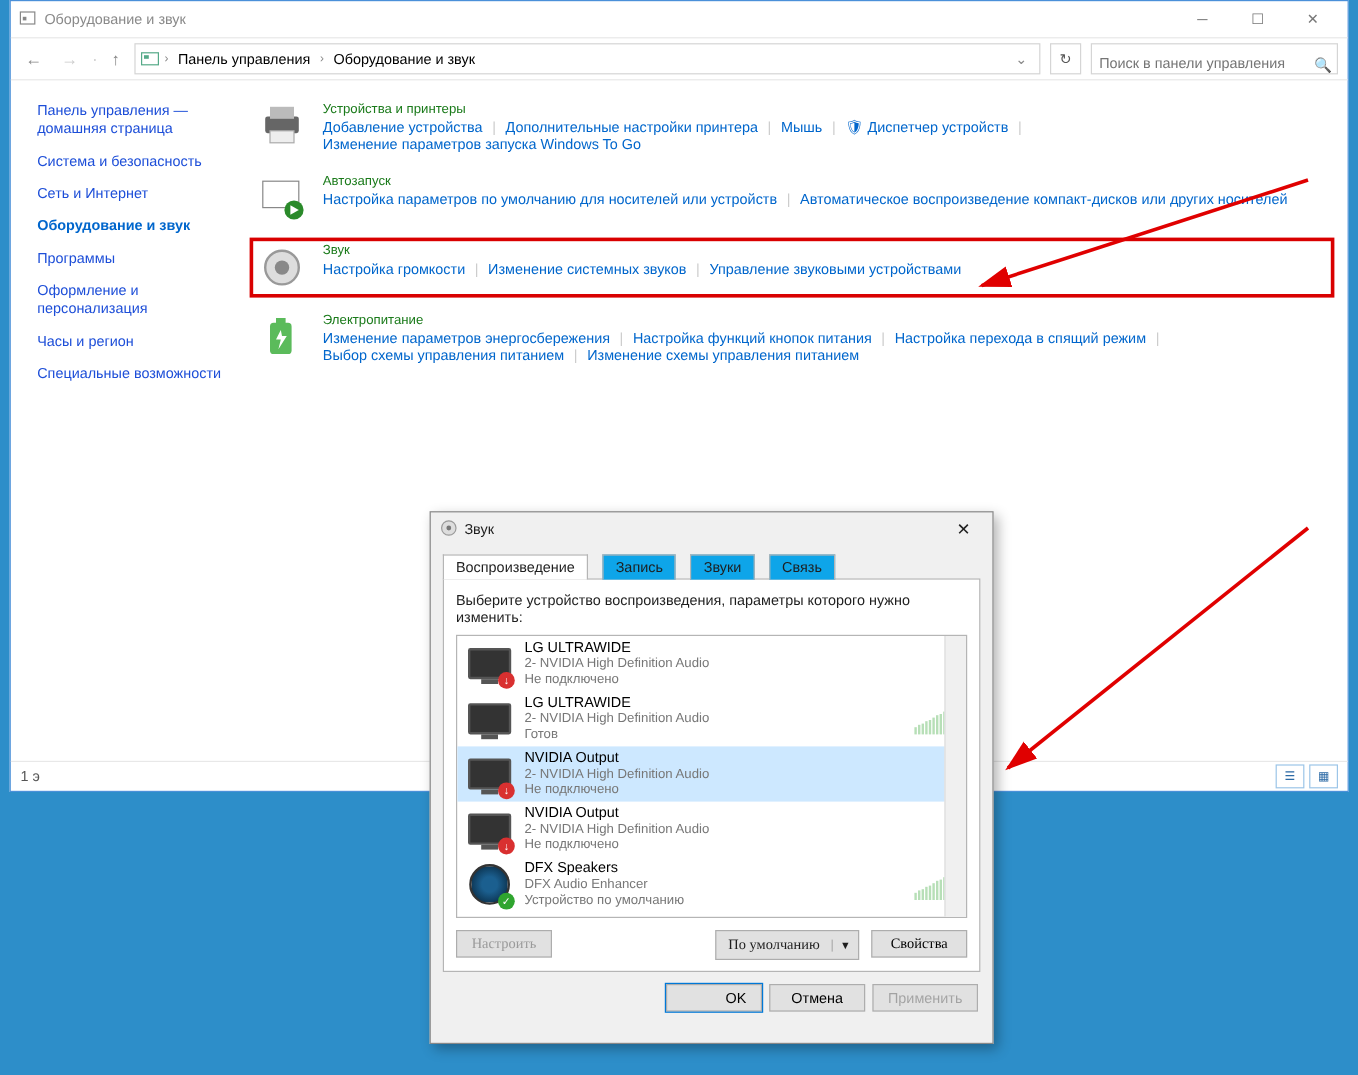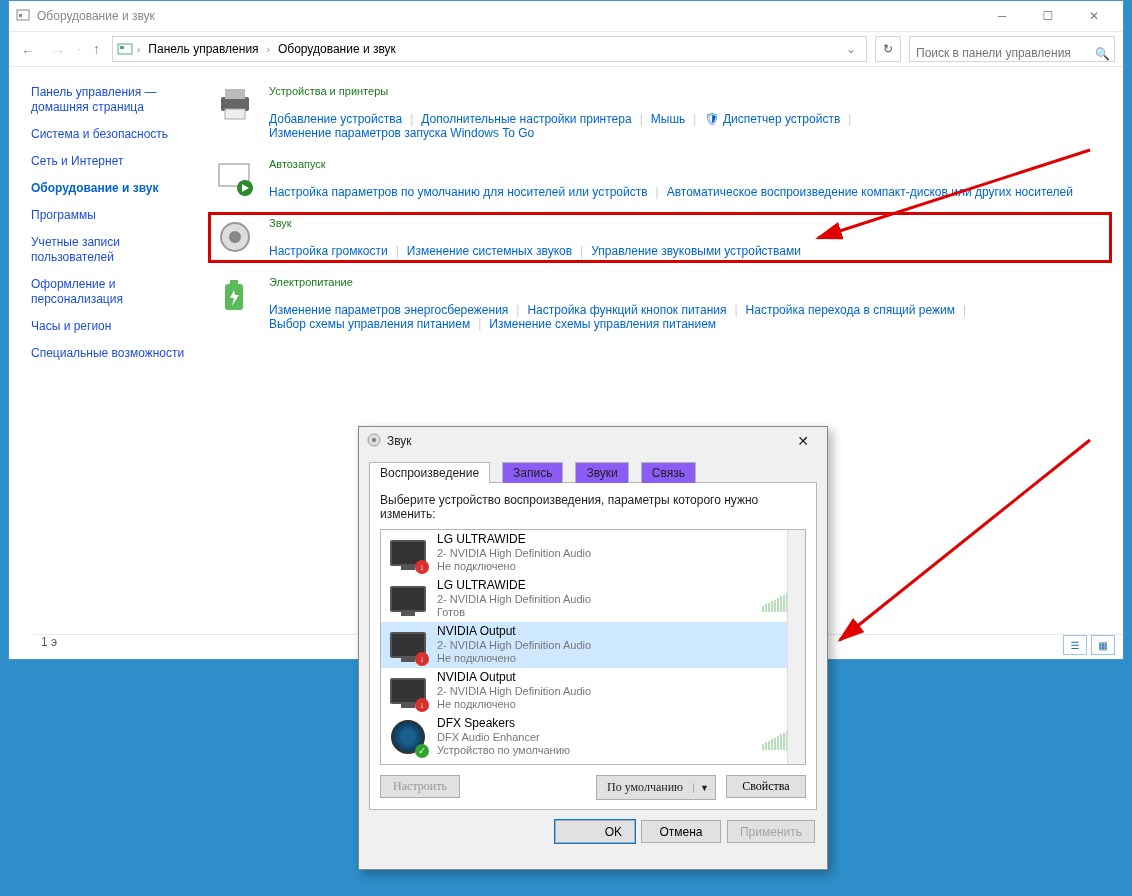--- a/index.html
+++ b/index.html
@@ -25,33 +25,33 @@
   .searchbox .sicon{color:#888;}
   .body{display:flex;height:calc(100% - 30px - 34px - 24px);}
   .sidebar{width:188px;padding:18px 0 0 22px;box-sizing:border-box;}
   .sidebar a{display:block;color:#1d4ed8;text-decoration:none;font-size:12px;margin-bottom:12px;line-height:1.25;}
   .sidebar a.current{font-weight:600;color:#0066cc;}
   .content{flex:1;padding:14px 12px;}
   .category{display:flex;gap:14px;margin-bottom:10px;padding:4px 6px;}
   .category.highlight{outline:3px solid #d90000;outline-offset:-2px;}
   .cat-icon{width:40px;height:40px;flex:none;display:flex;align-items:center;justify-content:center;}
   .cat-body h2{margin:0 0 2px 0;font-size:11px;font-weight:400;color:#1a7a1a;font-family:"Segoe UI Light","Segoe UI",sans-serif;}
-  .cat-links{display:flex;flex-wrap:wrap;gap:0;align-items:center;margin-top:15px;}
+  .cat-links{display:flex;flex-wrap:wrap;gap:0;align-items:center;}
   .cat-links a{color:#0066cc;text-decoration:none;font-size:12px;}
   .cat-links .div{color:#ccc;margin:0 8px;}
-  .statusbar{position:absolute;bottom:0;left:0;right:0;height:24px;border-top:1px solid #e8e8e8;display:flex;align-items:flex-start;padding:0 8px;font-size:12px;color:#555;margin-left:24px;}
+  .statusbar{position:absolute;bottom:0;left:0;right:0;height:24px;border-top:1px solid #e8e8e8;display:flex;align-items:center;padding:0 8px;font-size:12px;color:#555;}
   .statusbar .viewbtns{margin-left:auto;display:flex;gap:4px;}
   .viewbtns .vb{width:22px;height:18px;border:1px solid #9cc5e8;display:flex;align-items:center;justify-content:center;font-size:10px;color:#2c6aa6;}
   
   .sound{position:absolute;left:358px;top:426px;width:470px;height:444px;background:#f0f0f0;border:1px solid #888;box-shadow:4px 4px 10px rgba(0,0,0,.3);box-sizing:border-box;}
   .sound .dlg-title{height:28px;display:flex;align-items:center;padding:0 8px;}
   .sound .dlg-title .t{margin-left:6px;font-size:12px;}
   .sound .dlg-title .close{margin-left:auto;width:32px;height:22px;display:flex;align-items:center;justify-content:center;font-size:14px;}
   .tabstrip{display:flex;padding:6px 10px 0 10px;gap:12px;}
-  .tab{padding:3px 10px;font-size:12px;border:1px solid #b5b5b5;border-bottom:none;background:#8b5cf6;position:relative;top:1px;}
+  .tab{padding:3px 10px;font-size:12px;border:1px solid #b5b5b5;border-bottom:none;background:#0ea5e9;position:relative;top:1px;}
   .tab.active{background:#fff;z-index:2;}
   .tabpage{margin:0 10px;background:#fff;border:1px solid #b5b5b5;padding:10px;height:328px;box-sizing:border-box;}
   .instr{font-size:12px;margin-bottom:8px;}
   .devlist{border:1px solid #b5b5b5;height:234px;overflow:hidden;position:relative;}
   .devlist .scroll{position:absolute;right:0;top:0;bottom:0;width:17px;background:#f0f0f0;border-left:1px solid #ddd;}
   .dev{display:flex;align-items:center;gap:10px;padding:4px 8px;height:46px;box-sizing:border-box;}
   .dev.selected{background:#cde8ff;}
   .dev .dicon{width:38px;height:38px;display:flex;align-items:center;justify-content:center;position:relative;}
   .dev .dicon .mon{width:32px;height:22px;border:2px solid #555;border-radius:2px;background:#333;position:relative;}
   .dev .dicon .mon::after{content:"";position:absolute;bottom:-6px;left:50%;transform:translateX(-50%);width:14px;height:4px;background:#555;}
@@ -122,21 +122,20 @@
       </div>
     </div>
 
     <div class="body">
       <div class="sidebar">
         <a href="#"><span>Панель управления —</span><br><span>домашняя страница</span></a>
         <a href="#">Система и безопасность</a>
         <a href="#">Сеть и Интернет</a>
         <a href="#" class="current">Оборудование и звук</a>
         <a href="#">Программы</a>
-        <a href="#">Учетные записи пользователей</a>
         <a href="#">Оформление и персонализация</a>
         <a href="#">Часы и регион</a>
         <a href="#">Специальные возможности</a>
       </div>
 
       <div class="content">
 
         <div class="category">
           <div class="cat-icon">
             <svg width="40" height="40">

